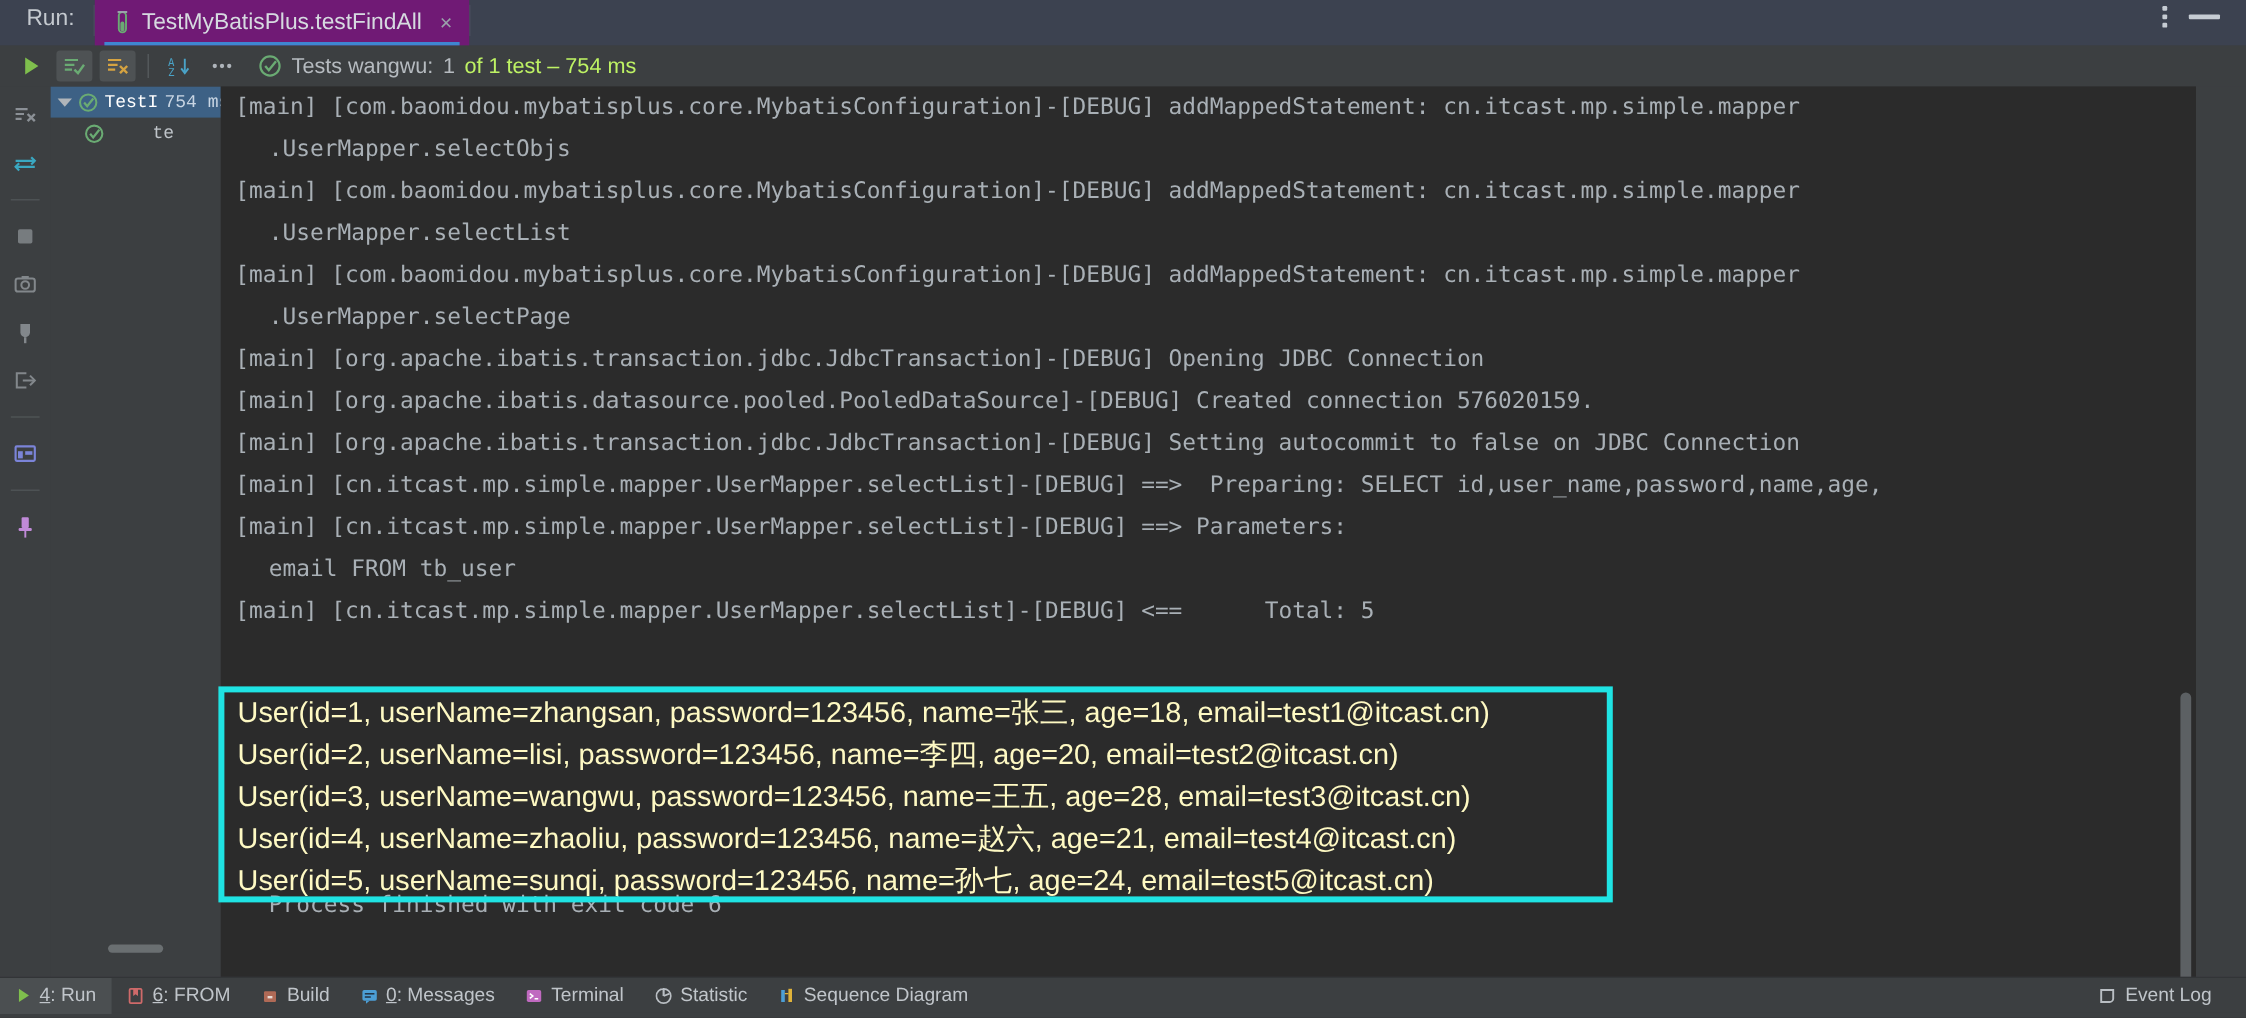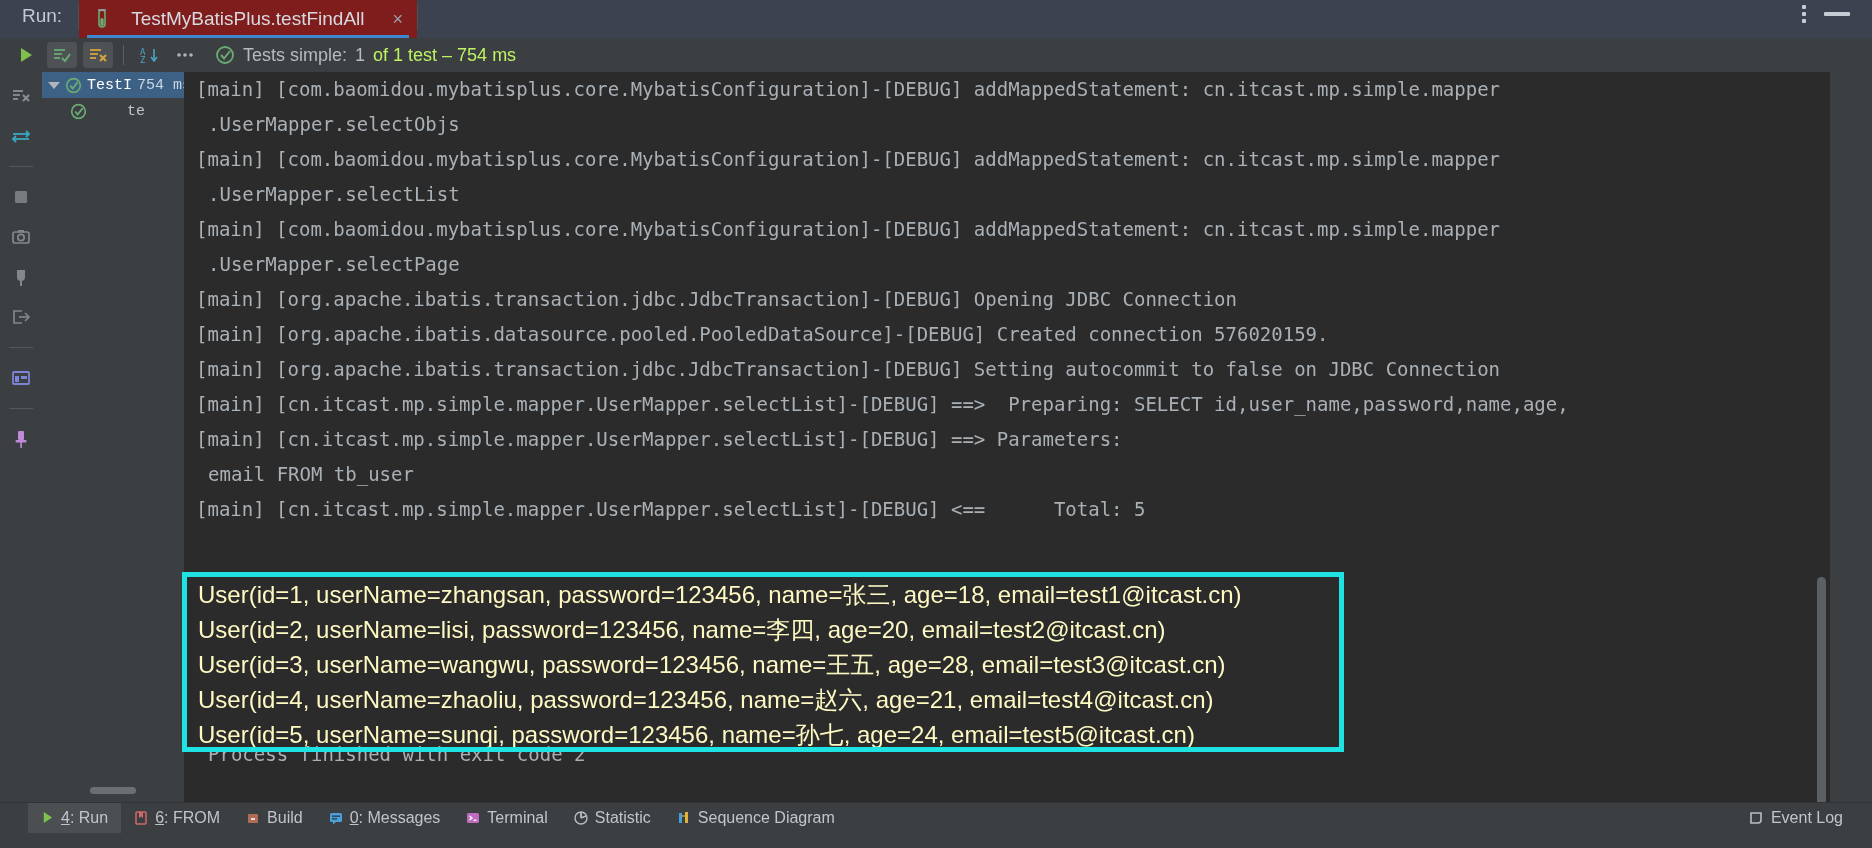--- a/index.html
+++ b/index.html
@@ -15,24 +15,24 @@
   .titlebar {
     position: absolute; left: 0; top: 0; width: 1872px; height: 38px;
     background: #3c4250;
     display: flex; align-items: center;
   }
   .run-label {
     color: #c4c9cf; font-size: 19px; padding: 0 16px 8px 22px; line-height: 1;
   }
   .run-tab {
     position: relative;
-    display: flex; align-items: center; gap: 22px;
+    display: flex; align-items: center; gap: 9px;
     height: 38px; padding: 0 14px 0 16px;
     color: #d6dae0; font-size: 19px;
-    background: #7f1d1d;
+    background: #701a75;
   }
   .run-tab::after {
     content: ""; position: absolute; left: 8px; right: 8px; bottom: 0;
     height: 3px; background: #3f86d1;
   }
   .tab-close { color: #9aa2ab; font-size: 18px; margin-left: 6px; cursor: pointer; }
   .tab-sep {
     width: 1px; height: 26px; background: #4b5160; margin-bottom: 5px;
   }
   .titlebar-right {
@@ -98,21 +98,21 @@
   
   .console {
     position: absolute; left: 184px; top: 72px; width: 1646px; height: 746px;
     background: #2b2b2b; overflow: hidden;
     font-family: "DejaVu Sans Mono", "Liberation Mono", monospace;
   }
   .cline {
     color: #a9b0b6; font-size: 19px; line-height: 35px; white-space: pre;
     padding-left: 12px; letter-spacing: 0px;
   }
-  .cline.cont { padding-left: 24px; }
+  .cline.cont { padding-left: 40px; }
   .console-scrollbar {
     position: absolute; right: 4px; top: 505px; width: 9px; height: 268px;
     background: #5c6063; border-radius: 5px;
   }
 
   
   .hl-box {
     position: absolute; left: 182px; top: 572px; width: 1162px; height: 180px;
     border: 5px solid #1fe3e3; box-sizing: border-box; pointer-events: none;
   }
@@ -121,24 +121,23 @@
     overflow: hidden;
   }
   .rline {
     color: #fef9c3; font-size: 24px; line-height: 35px; white-space: pre;
     padding-left: 14px;
     font-family: Liberation Sans, sans-serif;
   }
 
   
   .statusbar {
-    position: absolute; left: 0; bottom: 16px; width: 1872px; height: 30px;
+    position: absolute; left: 0; bottom: 4px; width: 1872px; height: 30px;
     background: #3c3f41; display: flex; align-items: center;
     border-top: 1px solid #323537;
-    padding-left: 28px;
   }
   .sb-item {
     display: flex; align-items: center; gap: 7px; height: 30px;
     padding: 0 13px; color: #c0c5ca; font-size: 16px; cursor: pointer;
     white-space: nowrap;
   }
   .sb-item.active { background: #4b4f51; }
   .sb-item u { text-decoration: underline; }
   .sb-right { margin-left: auto; display: flex; align-items: center; padding-right: 16px; }
 
@@ -211,21 +210,21 @@
         <circle cx="16" cy="4" r="1.8" fill="#aeb4ba"></circle>
     </svg>
   </div>
   <div class="tb-status">
     <span>
       <svg width="20" height="20" viewBox="0 0 20 20">
         <circle cx="10" cy="10" r="8" fill="none" stroke="#6aab73" stroke-width="1.8"></circle>
         <polyline points="6,10 9,13.5 15,6" fill="none" stroke="#6aab73" stroke-width="2"></polyline>
       </svg>
     </span>
-    <span>Tests simple: </span>
+    <span>Tests wangwu: </span>
       <span>1</span>
       <span class="dim"> of 1 test – 754 ms</span>
   </div>
 </div>
 
 <div class="gutter-left">
   <div class="gi">
     <svg width="20" height="18" viewBox="0 0 20 18">
       <line x1="2" y1="4" x2="12" y2="4" stroke="#8b9096" stroke-width="1.8"></line>
       <line x1="2" y1="8" x2="9" y2="8" stroke="#8b9096" stroke-width="1.8"></line>
@@ -325,21 +324,21 @@
       <div class="cline">[main] [cn.itcast.mp.simple.mapper.UserMapper.selectList]-[DEBUG] ==&gt;  Preparing: SELECT id,user_name,password,name,age,</div>
       <div class="cline">[main] [cn.itcast.mp.simple.mapper.UserMapper.selectList]-[DEBUG] ==&gt; Parameters:</div>
       <div class="cline cont">email FROM tb_user</div>
       <div class="cline">[main] [cn.itcast.mp.simple.mapper.UserMapper.selectList]-[DEBUG] &lt;==      Total: 5</div>
       <div class="cline">&nbsp;</div>
       <div class="cline">&nbsp;</div>
       <div class="cline">&nbsp;</div>
       <div class="cline">&nbsp;</div>
       <div class="cline">&nbsp;</div>
       <div class="cline">&nbsp;</div>
-      <div class="cline cont">Process finished with exit code 2</div>
+      <div class="cline cont">Process finished with exit code 6</div>
     </div>
   <div class="console-scrollbar"></div>
 </div>
 
 <div class="result-area">
   <div id="result-lines">
       <div class="rline">User(id=1, userName=zhangsan, password=123456, name=张三, age=18, email=test1@itcast.cn)</div>
       <div class="rline">User(id=2, userName=lisi, password=123456, name=李四, age=20, email=test2@itcast.cn)</div>
       <div class="rline">User(id=3, userName=wangwu, password=123456, name=王五, age=28, email=test3@itcast.cn)</div>
       <div class="rline">User(id=4, userName=zhaoliu, password=123456, name=赵六, age=21, email=test4@itcast.cn)</div>

